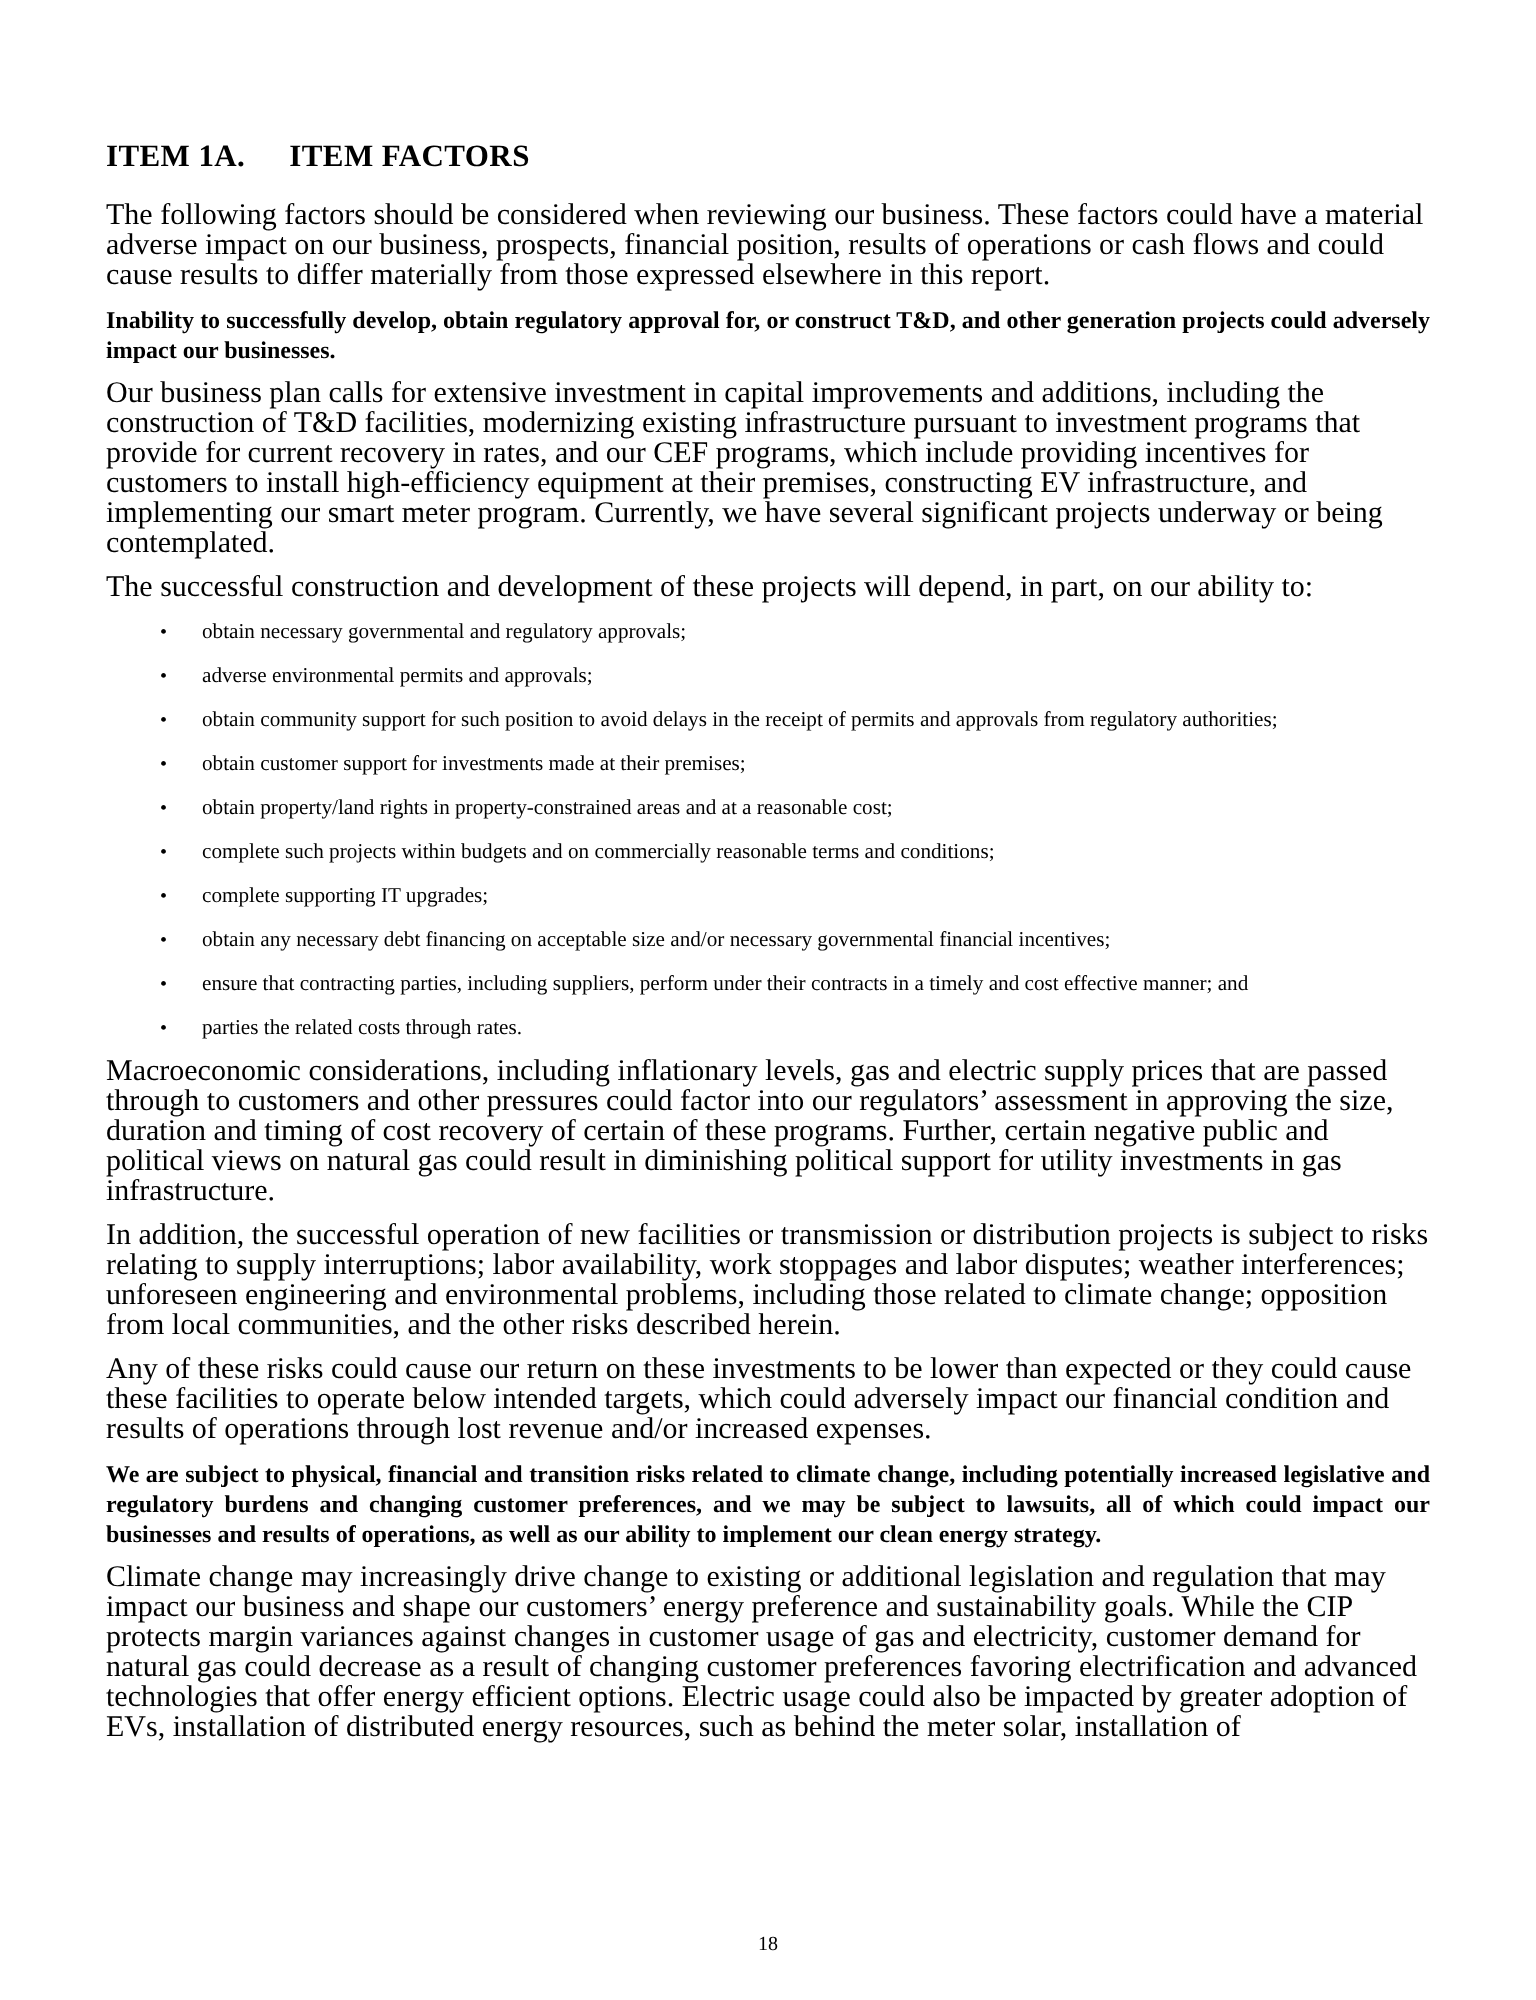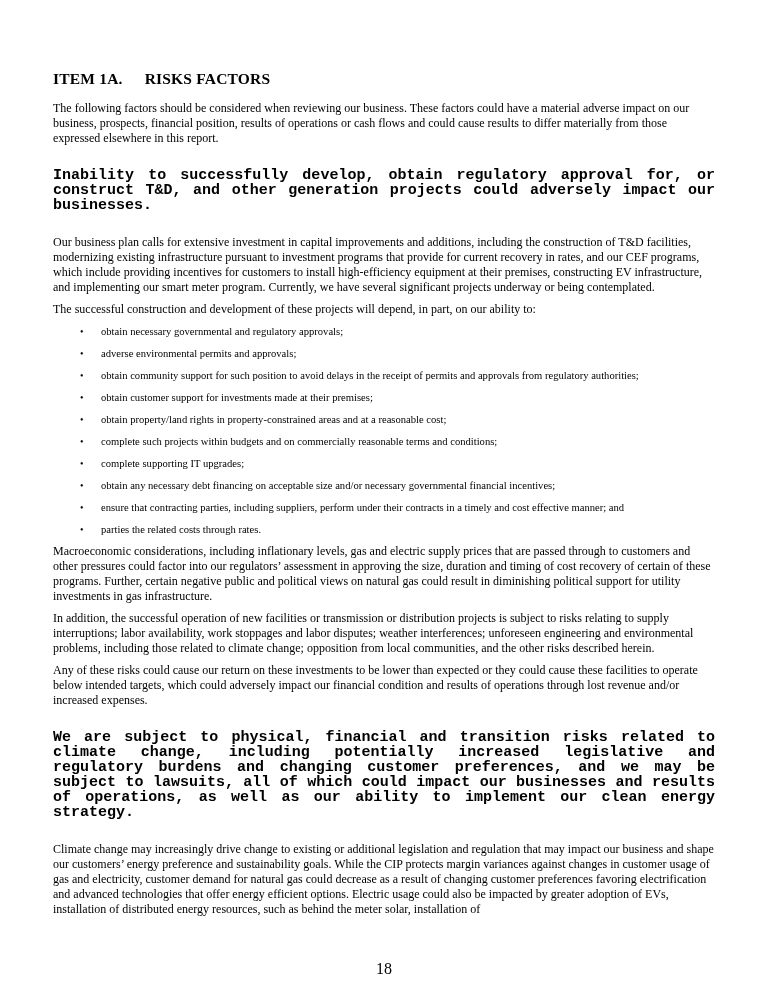--- a/index.html
+++ b/index.html
@@ -19,53 +19,52 @@
     letter-spacing: 0.2px;
     margin: 0 0 13px 0;
   }
   .doc-title .title-part2 { margin-left: 22px; }
   .section-heading {
     font-size: 13.5px; font-weight: bold;
     letter-spacing: 0.1px;
     margin: 10px 0 8px 0;
   }
   p.body-para {
-    font-size: 12px; line-height: 15px;
+    font-size: 15px; line-height: 15px;
     margin: 7px 0;
   }
   p.risk-heading {
-    font-size: 15px; line-height: 15px;
+    font-size: 12px; line-height: 15px;
     font-weight: bold; text-align: justify;
-    margin: 22px 0;
-    font-family: Liberation Mono, monospace;
+    margin: 7px 0;
   }
   ul.bullet-list {
     list-style: none;
     margin: 4px 0; padding: 0;
   }
   ul.bullet-list li {
     display: flex;
     padding-left: 27px;
     margin-top: 7px;
     font-size: 10.6px; line-height: 15px;
   }
   .bullet-marker { width: 21px; flex: none; font-size: 10px; }
   .bullet-text { flex: 1; }
   .page-footer {
     position: absolute; bottom: 22px; left: 0;
     width: 100%; text-align: center;
-    font-size: 16px;
+    font-size: 10px;
   }
 </style>
 </head>
 <body>
 
 <div class="page">
 
-  <h1 class="doc-title"><span>ITEM 1A.</span><span class="title-part2">RISKS FACTORS</span></h1>
+  <h1 class="doc-title"><span>ITEM 1A.</span><span class="title-part2">ITEM FACTORS</span></h1>
 
   <p class="body-para">The following factors should be considered when reviewing our business. These factors could have a material adverse impact on our business, prospects, financial position, results of operations or cash flows and could cause results to differ materially from those expressed elsewhere in this report.</p>
 
 
   <p class="risk-heading">Inability to successfully develop, obtain regulatory approval for, or construct T&amp;D, and other generation projects could adversely impact our businesses.</p>
 
   <p class="body-para">Our business plan calls for extensive investment in capital improvements and additions, including the construction of T&amp;D facilities, modernizing existing infrastructure pursuant to investment programs that provide for current recovery in rates, and our CEF programs, which include providing incentives for customers to install high-efficiency equipment at their premises, constructing EV infrastructure, and implementing our smart meter program. Currently, we have several significant projects underway or being contemplated.</p>
 
   <p class="body-para">The successful construction and development of these projects will depend, in part, on our ability to:</p>
 

